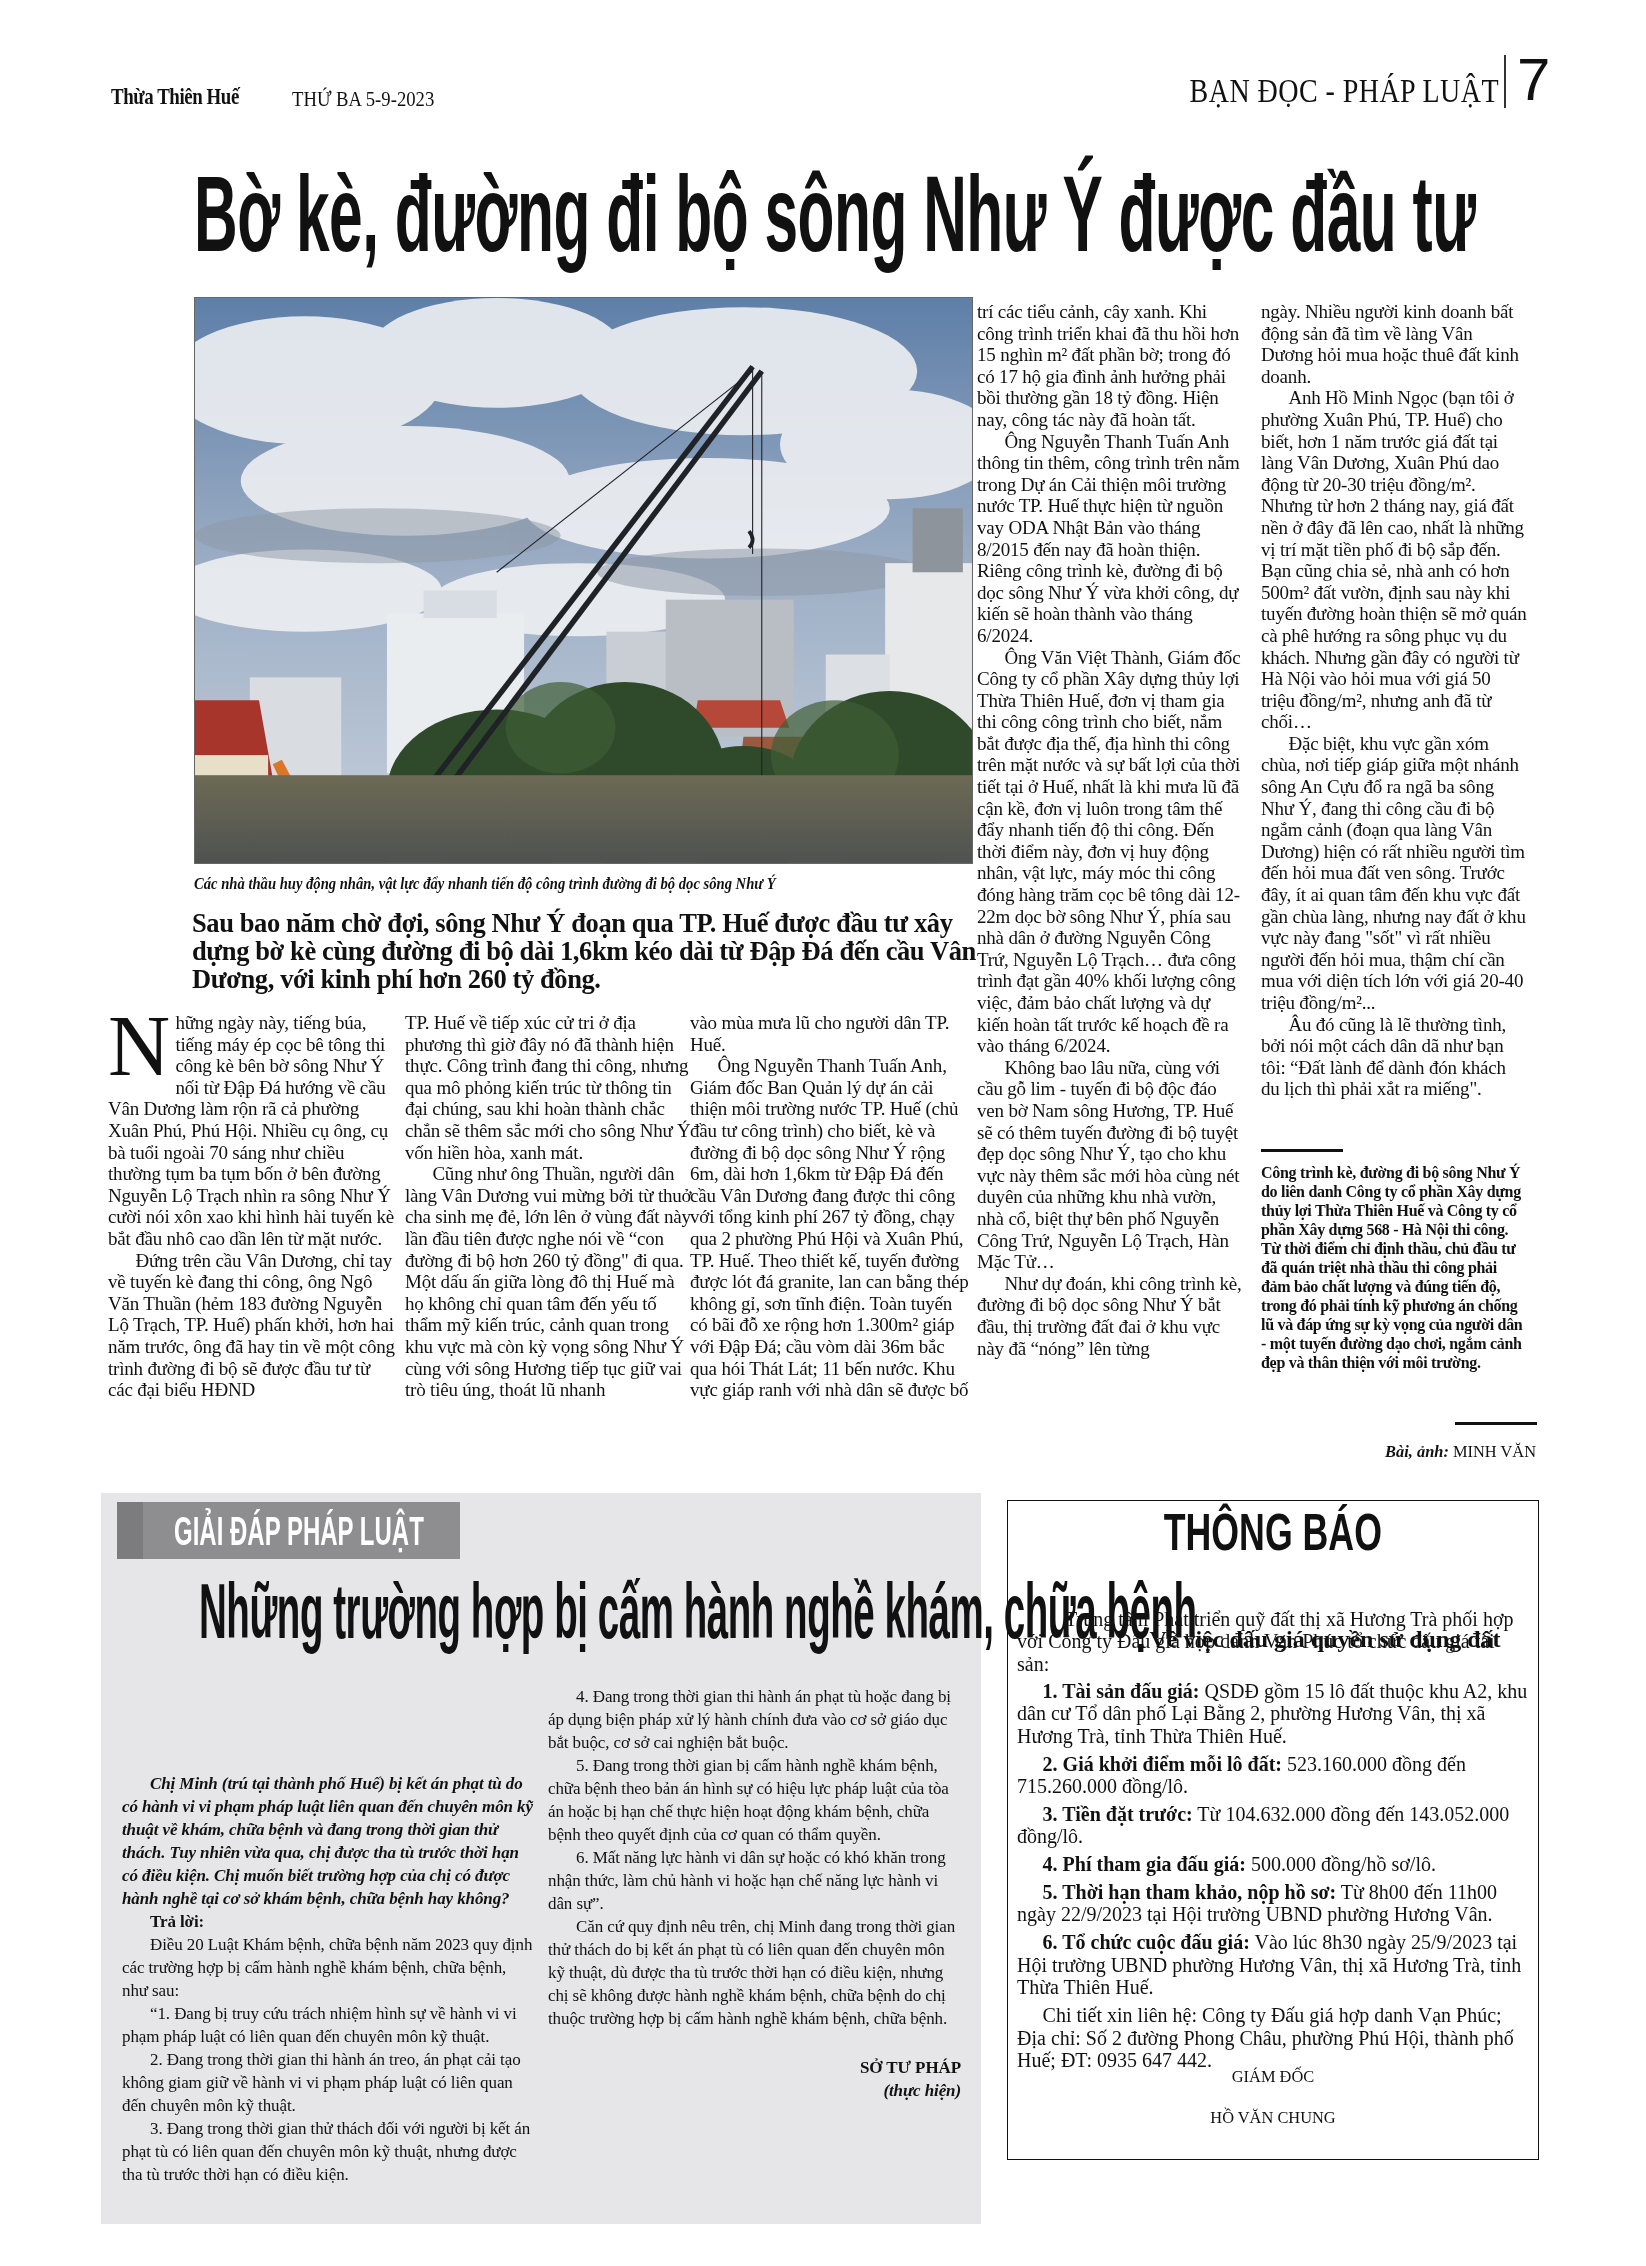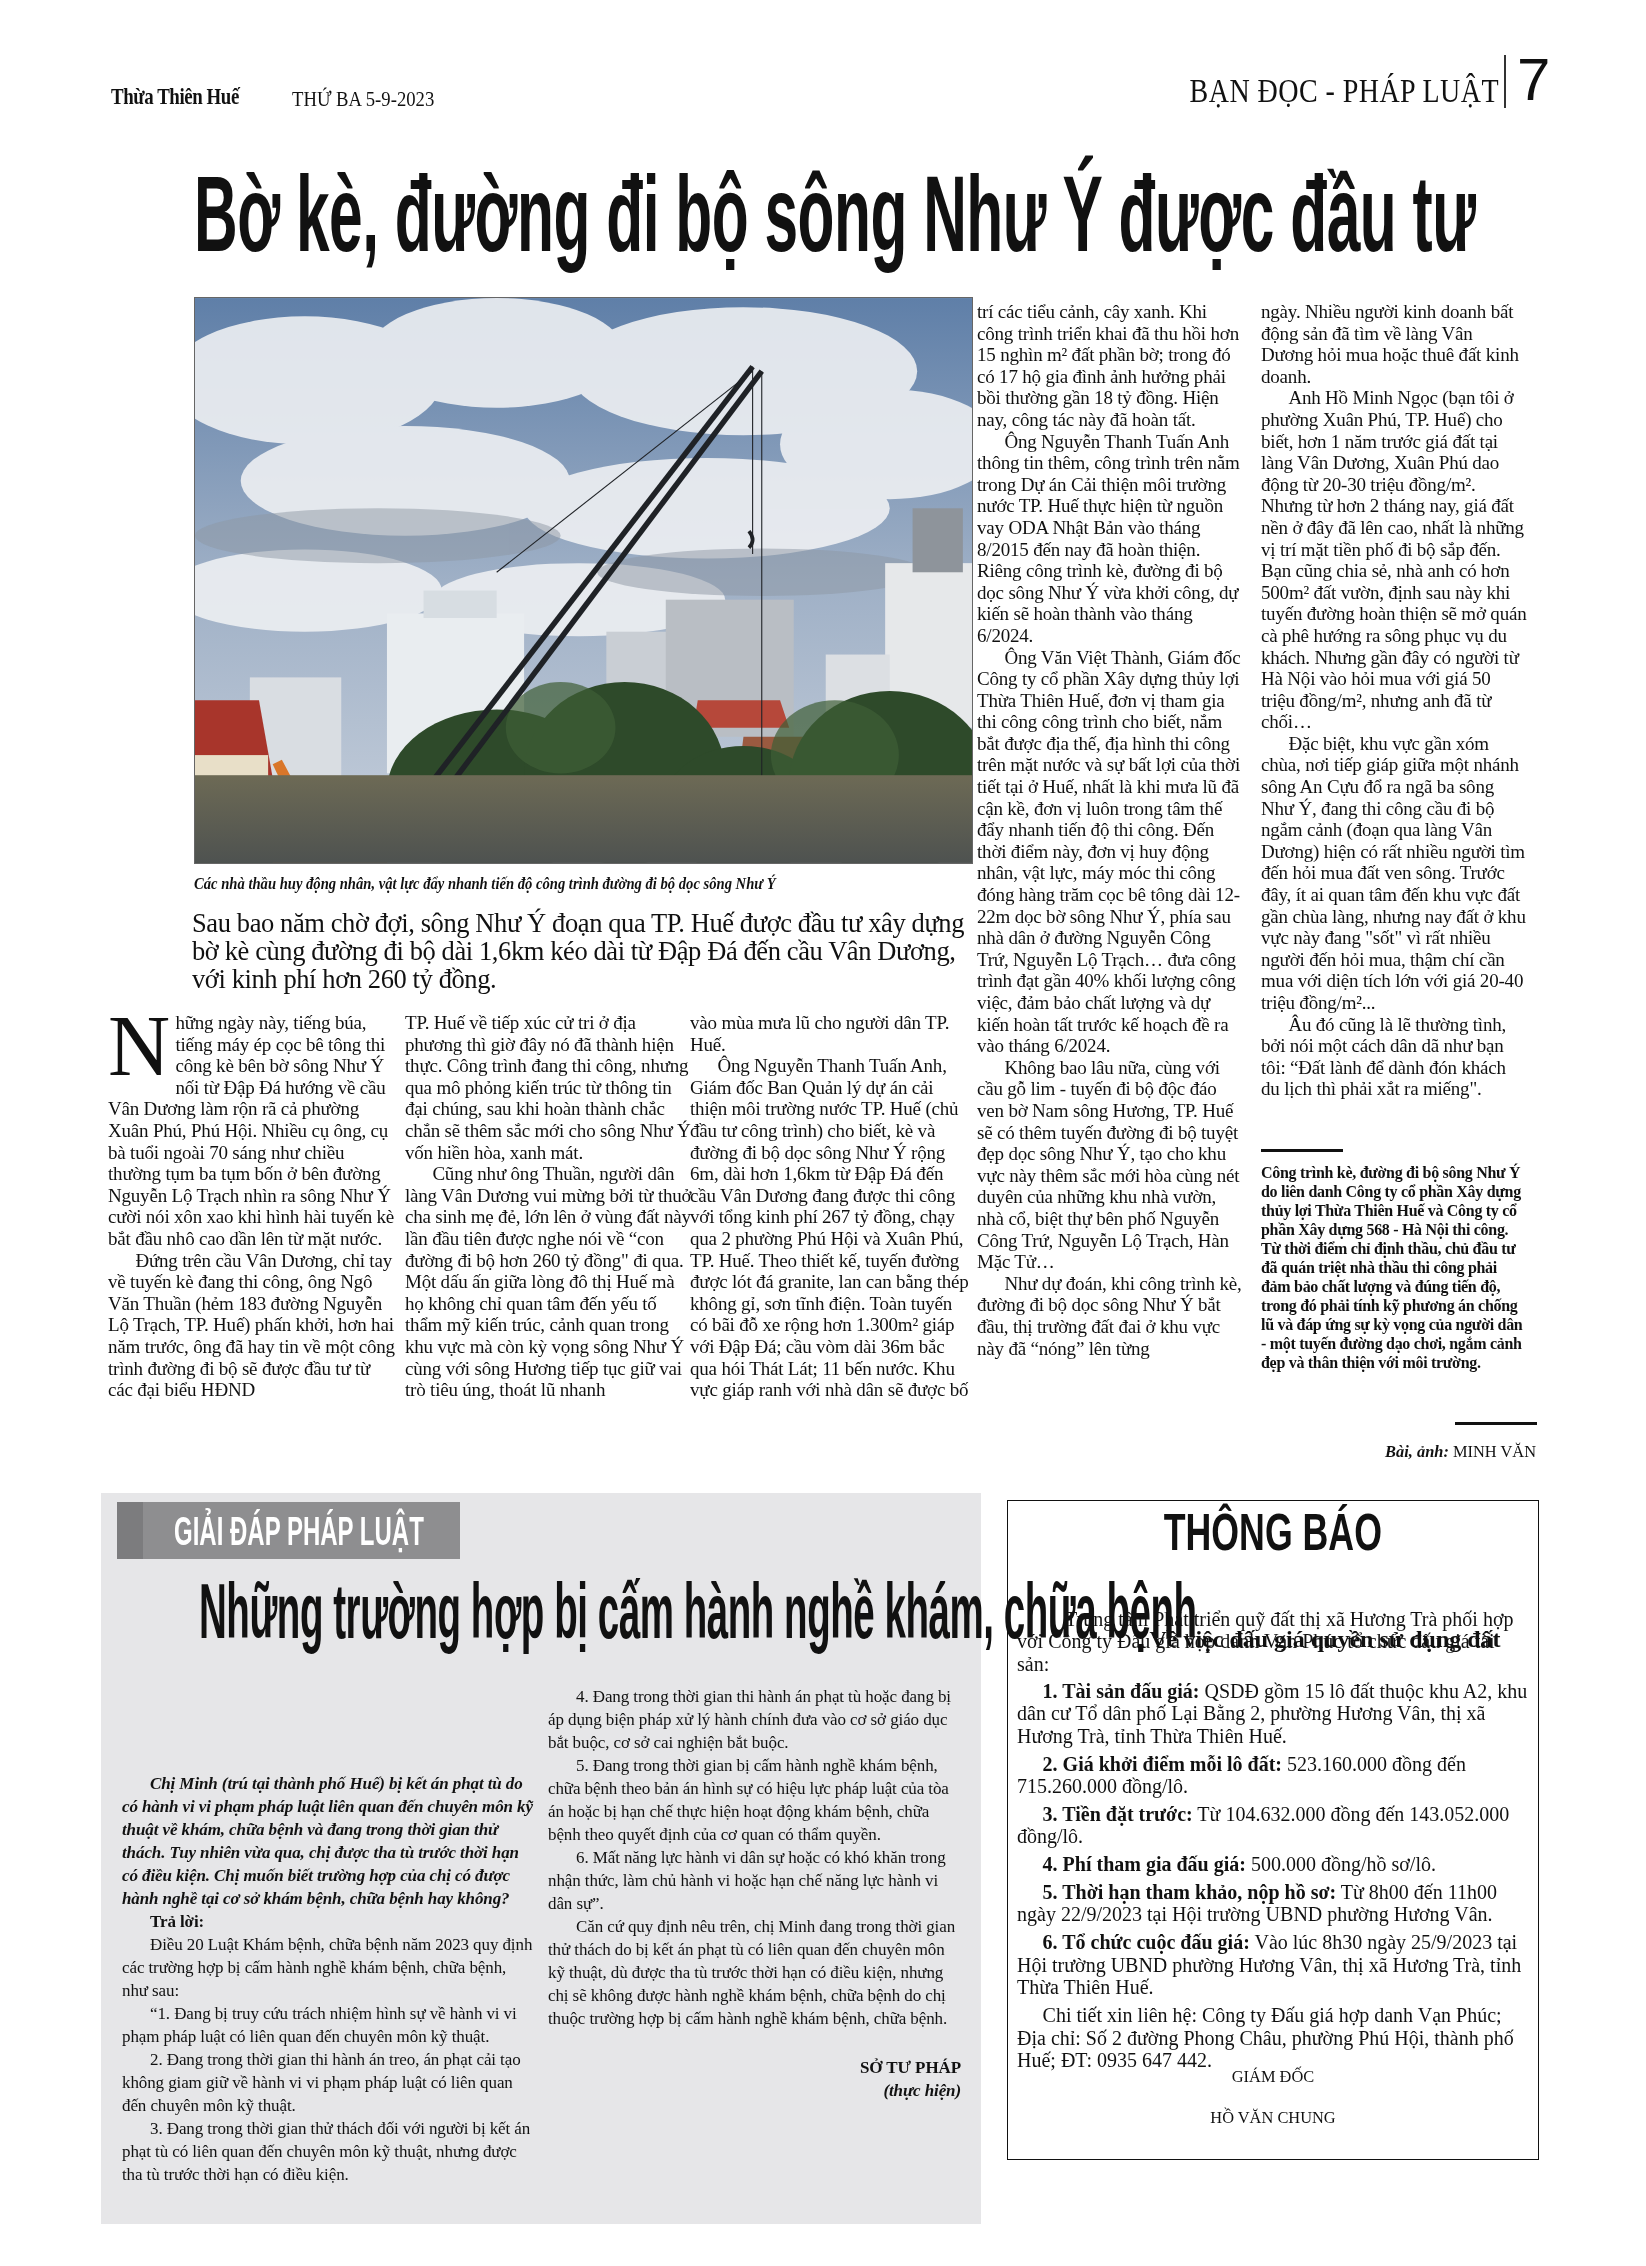--- a/index.html
+++ b/index.html
@@ -14,21 +14,21 @@
   .page-num { left:1517px; top:48px; font-family:"Liberation Sans", sans-serif; font-size:60px; line-height:64px; }
 
   
   .headline { left:194px; top:154px; width:1371px; font-family:"Liberation Sans", sans-serif; font-weight:bold; font-size:108px; line-height:119px; white-space:nowrap; transform:scaleX(0.56); transform-origin:left top; letter-spacing:-0.9px; }
 
   
   .photo { left:194px; top:297px; width:777px; height:565px; overflow:hidden; border:0.9px solid #666; }
   .caption { left:194px; top:873px; width:786px; font-style:italic; font-weight:bold; font-size:17.4px; transform:scaleX(0.84); transform-origin:left top; white-space:nowrap; }
 
   
-  .lead { left:192px; top:909px; width:795px; font-weight:normal; font-size:26.5px; line-height:28px; letter-spacing:-0.4px; }
+  .lead { left:192px; top:909px; width:795px; font-weight:bold; font-size:26.5px; line-height:28px; letter-spacing:-0.4px; }
 
   
   .col { font-size:19px; line-height:21.6px; text-align:left; letter-spacing:-0.2px; }
   .col p { margin:0; text-indent:27.4px; }
   .col p.noindent { text-indent:0; }
   .col1 { left:108px; top:1012px; width:288px; }
   .col2 { left:405px; top:1012px; width:288px; }
   .col3 { left:690px; top:1012px; width:279px; }
   .col4 { left:977px; top:301px; width:265px; }
   .col5 { left:1261px; top:301px; width:267px; }

